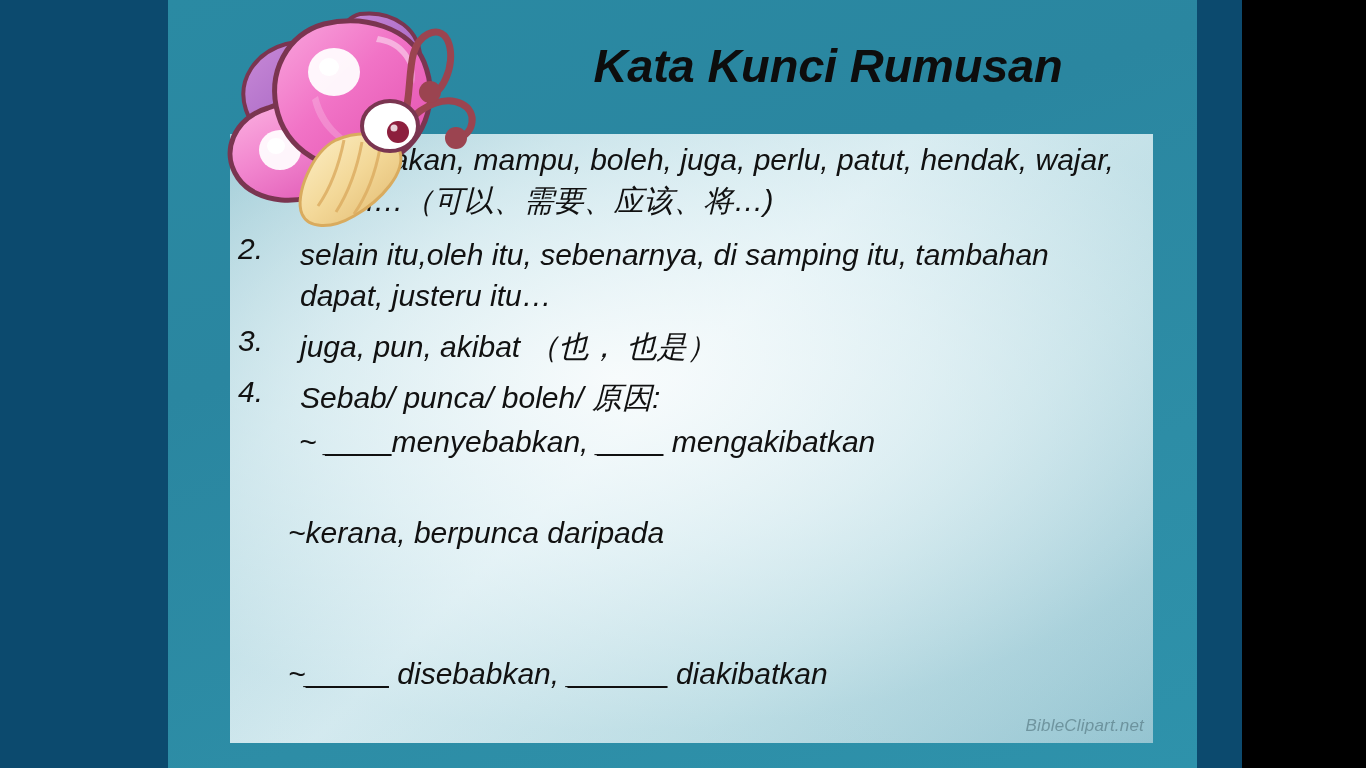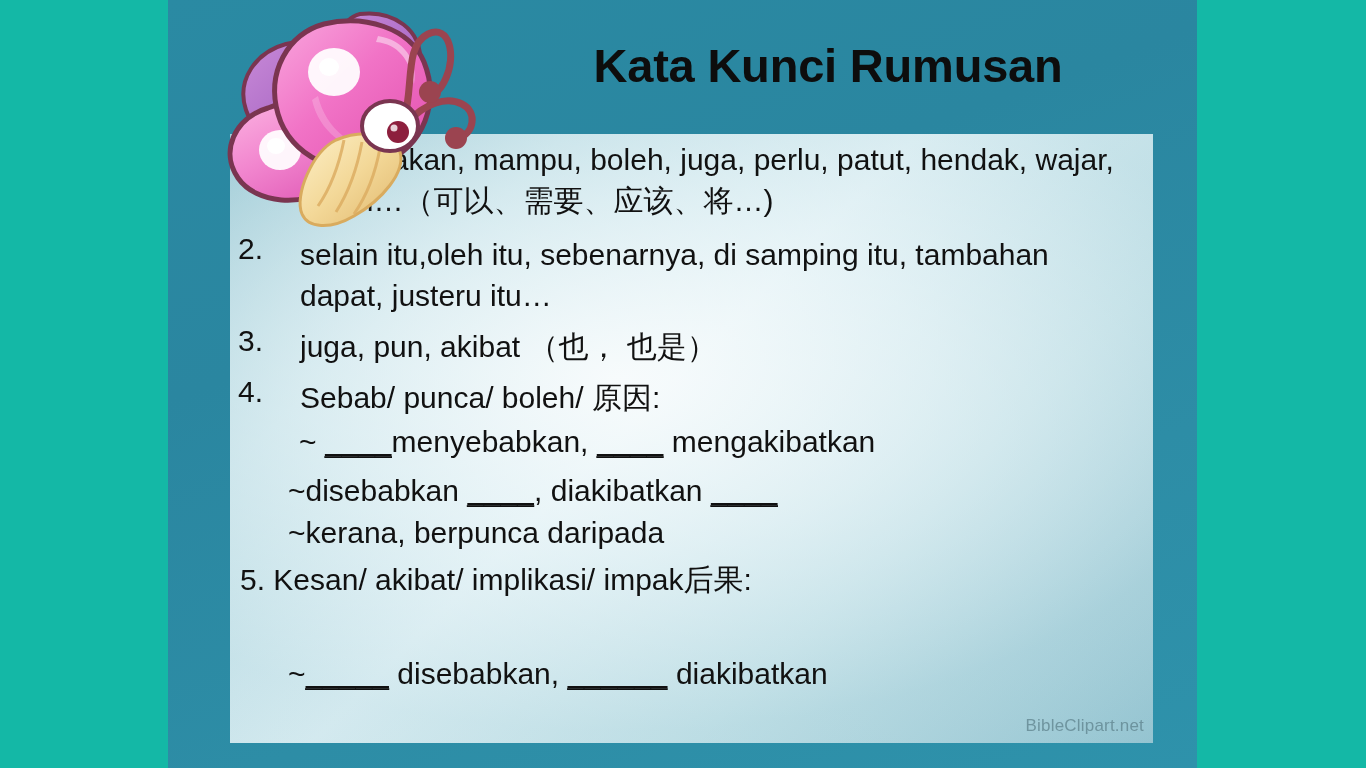--- a/index.html
+++ b/index.html
@@ -9,23 +9,24 @@
   }
   body {
     width: 1366px;
     height: 768px;
     overflow: hidden;
     font-family: "Liberation Sans", sans-serif;
   }
 
   #slide-root {
     position: relative;
-    width: 1366px;
+    width: 1242px;
     height: 768px;
-    background: #14b8a6;
+    background: #0c4a6e;
+    font-style: italic;
   }
 
   
   #slide-canvas {
     position: absolute;
     left: 168px;
     top: 0px;
     width: 1029px;
     height: 768px;
     background: linear-gradient(160deg, #2a8aa3 0%, #2a86a0 35%, #2d8da6 70%, #2e92ab 100%);
@@ -168,25 +169,23 @@
           <span class="num-body">juga, pun, akibat （也， 也是）</span>
         </div>
 
         <div class="num-row" id="item-4">
           <span class="num-marker">4.</span>
           <span class="num-body">Sebab/ punca/ boleh/ 原因:</span>
         </div>
 
         <div class="sub-line" id="sub-4-1"><span>~ </span><span class="blank-u">____</span><span>menyebabkan, </span><span class="blank-u">____</span><span> mengakibatkan</span></div>
 
-        <div class="sub-line" id="sub-4-2"><span>~disebabkan </span><span class="blank-u">____</span><span>, diakibatkan </span><span class="blank-u">____</span><span></span></div>
 
         <div class="sub-line" id="sub-4-3"><span>~kerana, berpunca daripada</span></div>
 
-        <div class="sub-line" id="item-5"><span>5. Kesan/ akibat/ implikasi/ impak后果:</span></div>
 
 
         <div class="sub-line" id="sub-5-2"><span>~</span><span class="blank-u">_____</span><span> disebabkan, </span><span class="blank-u">______</span><span> diakibatkan</span></div>
 
       </div>
 
       <div id="watermark">BibleClipart.net</div>
     </div>
 
     <div id="butterfly">

